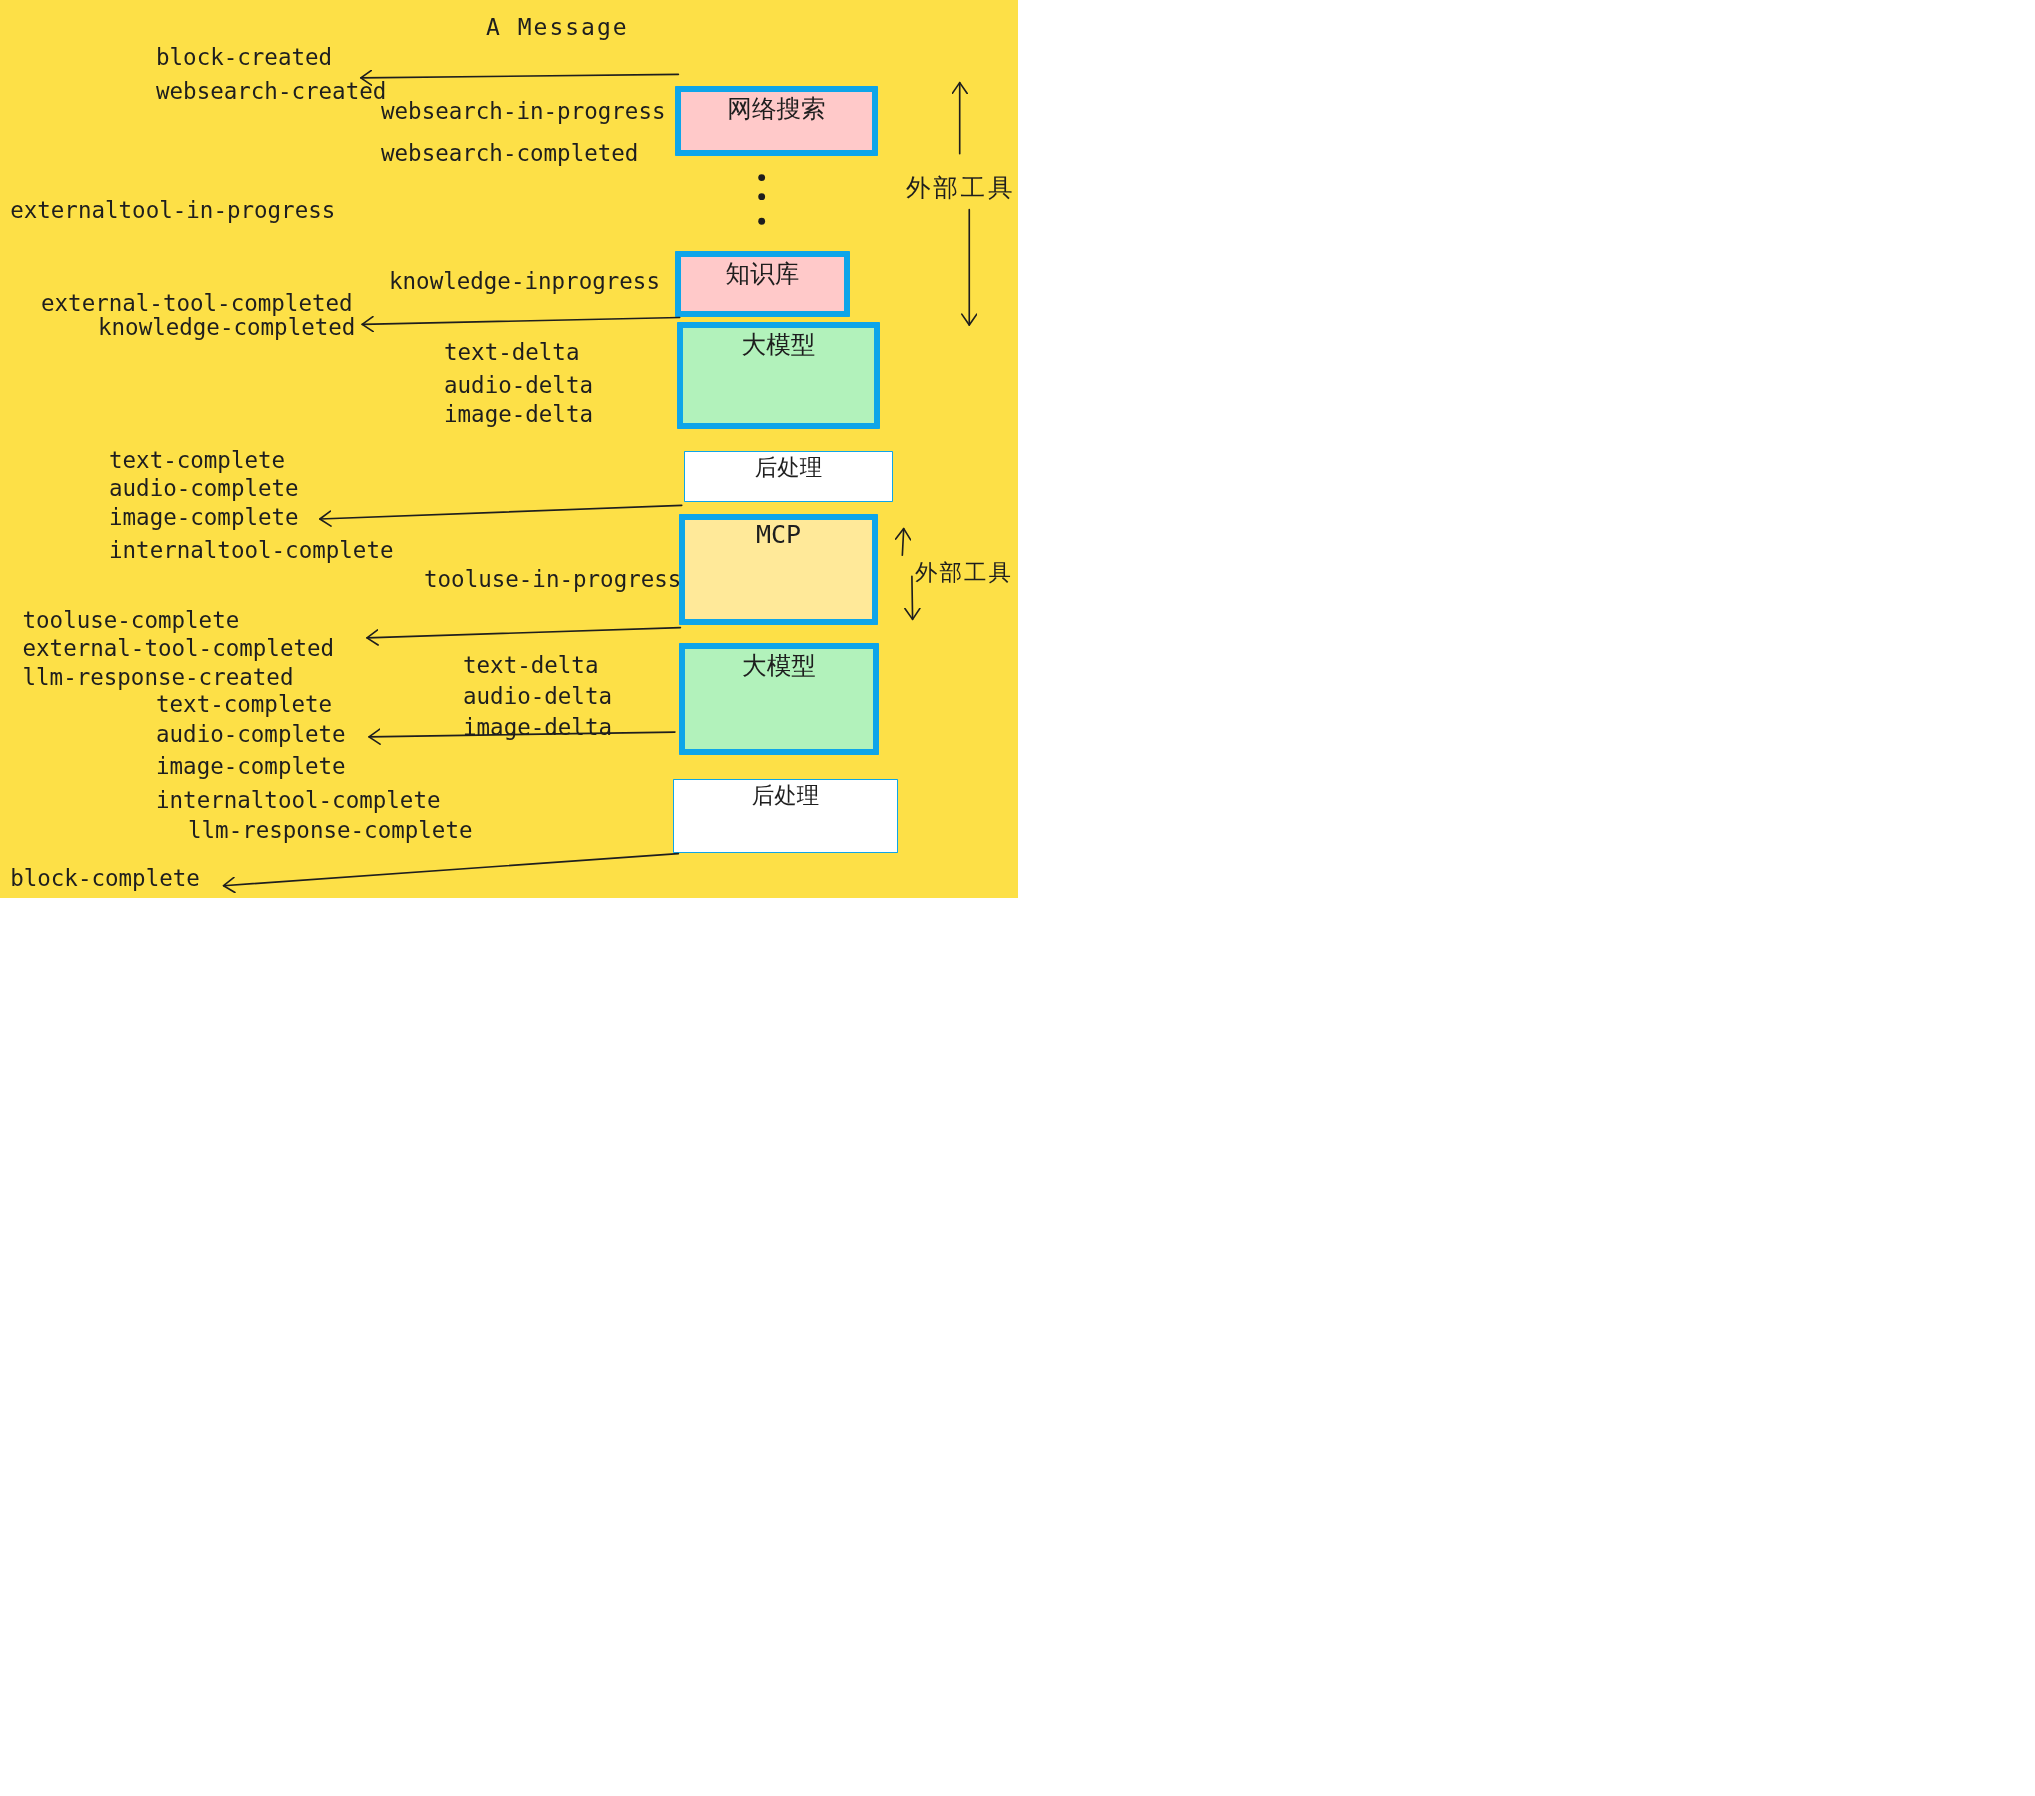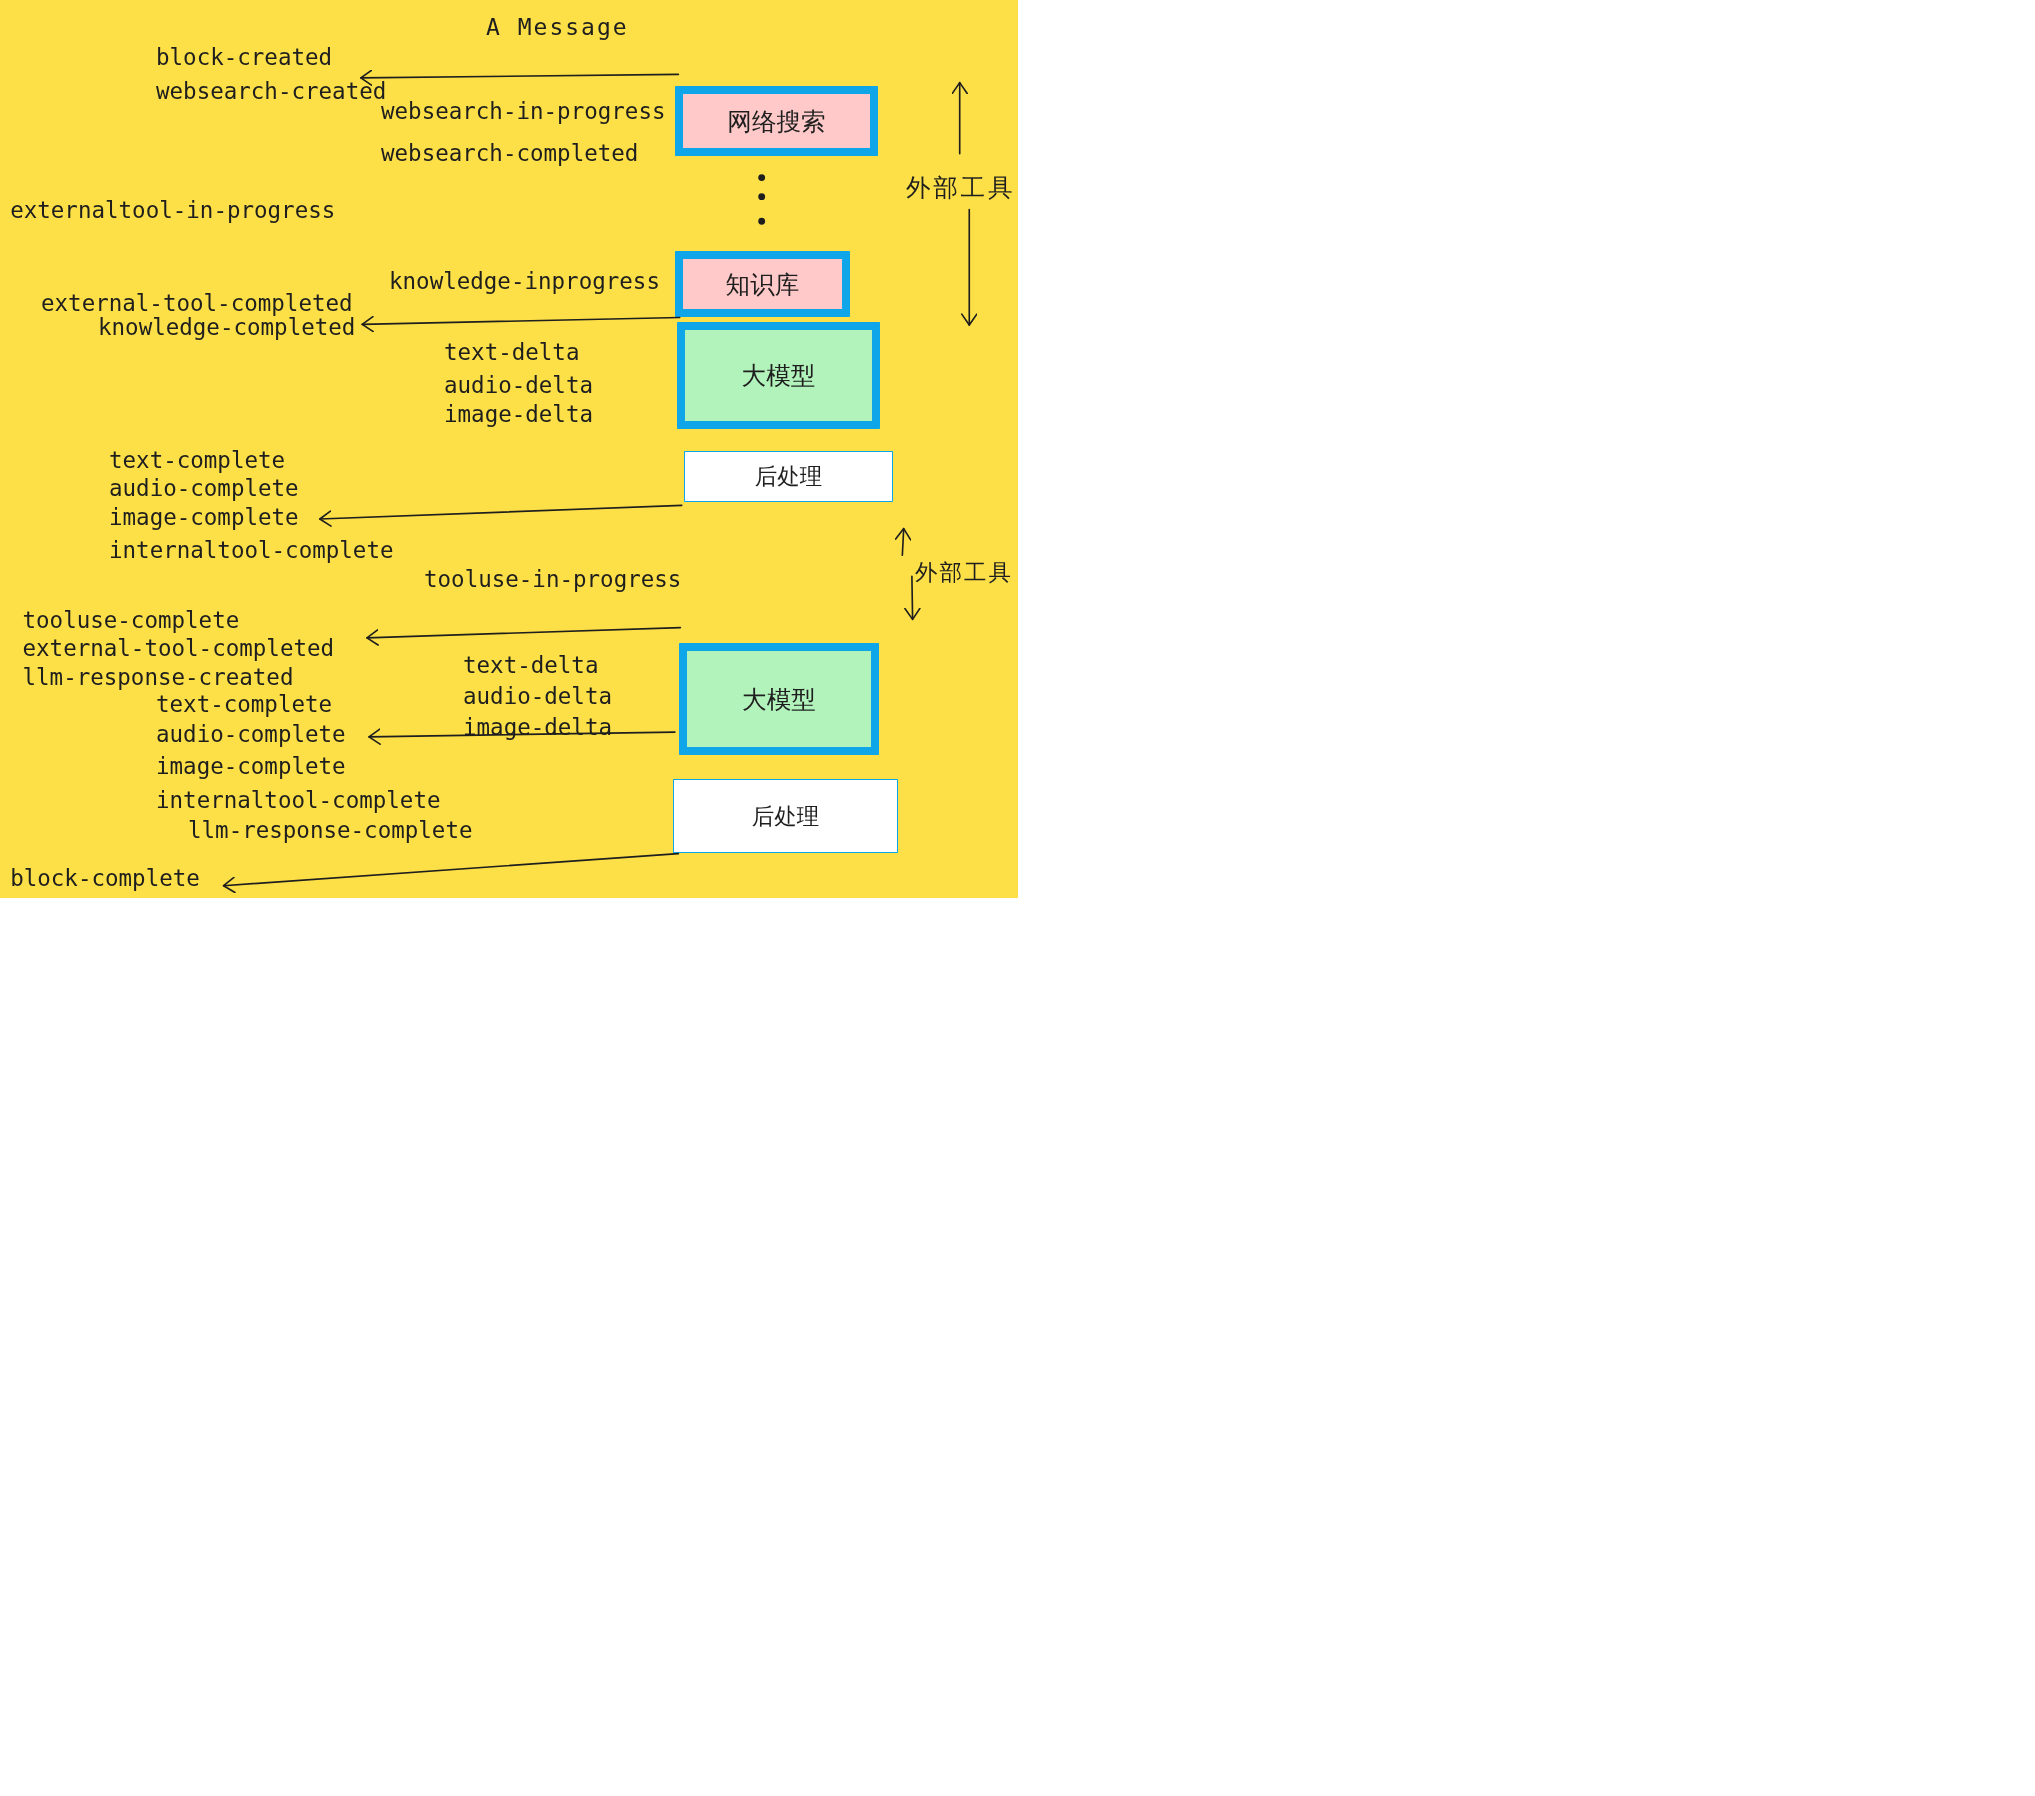--- a/index.html
+++ b/index.html
@@ -19,23 +19,23 @@
   }
   .title{
     position:absolute;
     font:23px/30px "DejaVu Sans Mono", monospace;
     letter-spacing:2px;
     color:#1e1e1e;
     white-space:nowrap;
   }
   .box{
     position:absolute;
-    border:8px solid #0ea5e9;
+    border:6px solid #0ea5e9;
     border-radius:0.7px;
-    display:flex;align-items:center;justify-content:center;
+    display:flex;align-items:flex-start;justify-content:center;
     box-sizing:border-box;
   }
   .box .blabel{
     font-family:"DejaVu Sans", sans-serif;
     font-size:24.6px;
     color:#1e1e1e;
     white-space:nowrap;
   }
   .box .mono{font-family:"DejaVu Sans Mono", monospace;font-size:25px;}
   .cn{
@@ -93,20 +93,23 @@
   </div>
 
   <div class="box" style="left:677px;top:322px;width:203px;height:107px;background:#b2f2bb;">
     <span class="blabel">大模型</span>
   </div>
 
   <div class="box" style="left:684px;top:451px;width:209px;height:51px;background:#ffffff;border-width:1.7px;">
     <span class="blabel" style="font-size:22.5px;">后处理</span>
   </div>
 
+  <div class="box" style="left:679px;top:514px;width:199px;height:111px;background:#ffe999;">
+    <span class="blabel mono">MCP</span>
+  </div>
 
   <div class="box" style="left:679px;top:643px;width:200px;height:112px;background:#b2f2bb;">
     <span class="blabel">大模型</span>
   </div>
 
   <div class="box" style="left:673px;top:779px;width:225px;height:74px;background:#ffffff;border-width:1.7px;">
     <span class="blabel" style="font-size:22.5px;">后处理</span>
   </div>
 
   <div class="cn a1" style="left:906px;top:171px;">外部工具</div>

